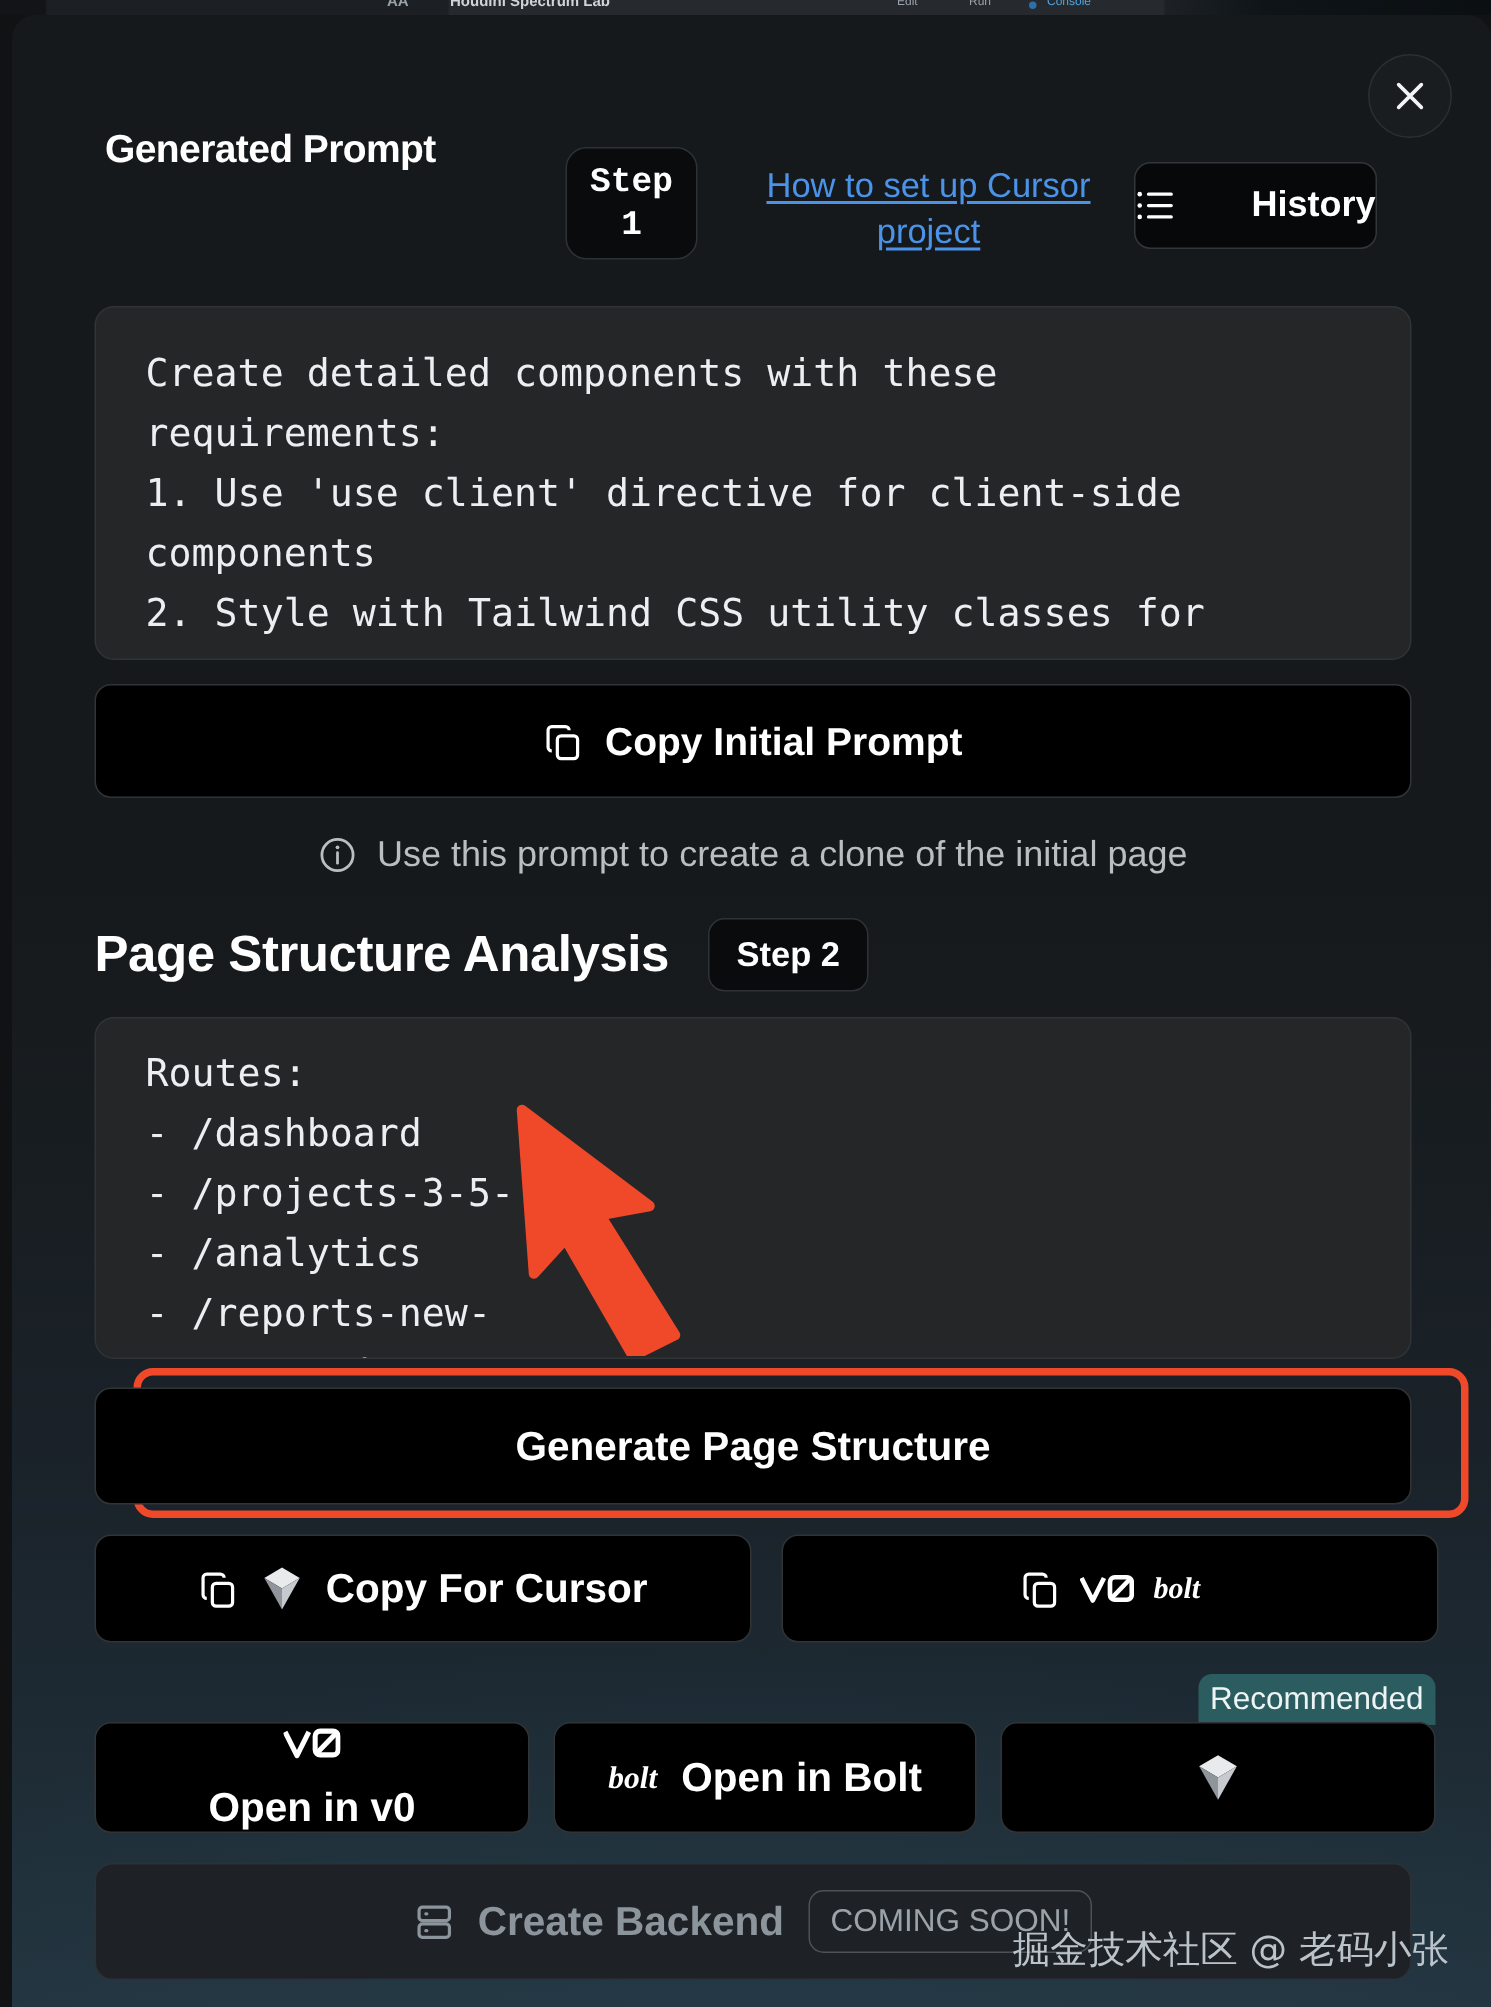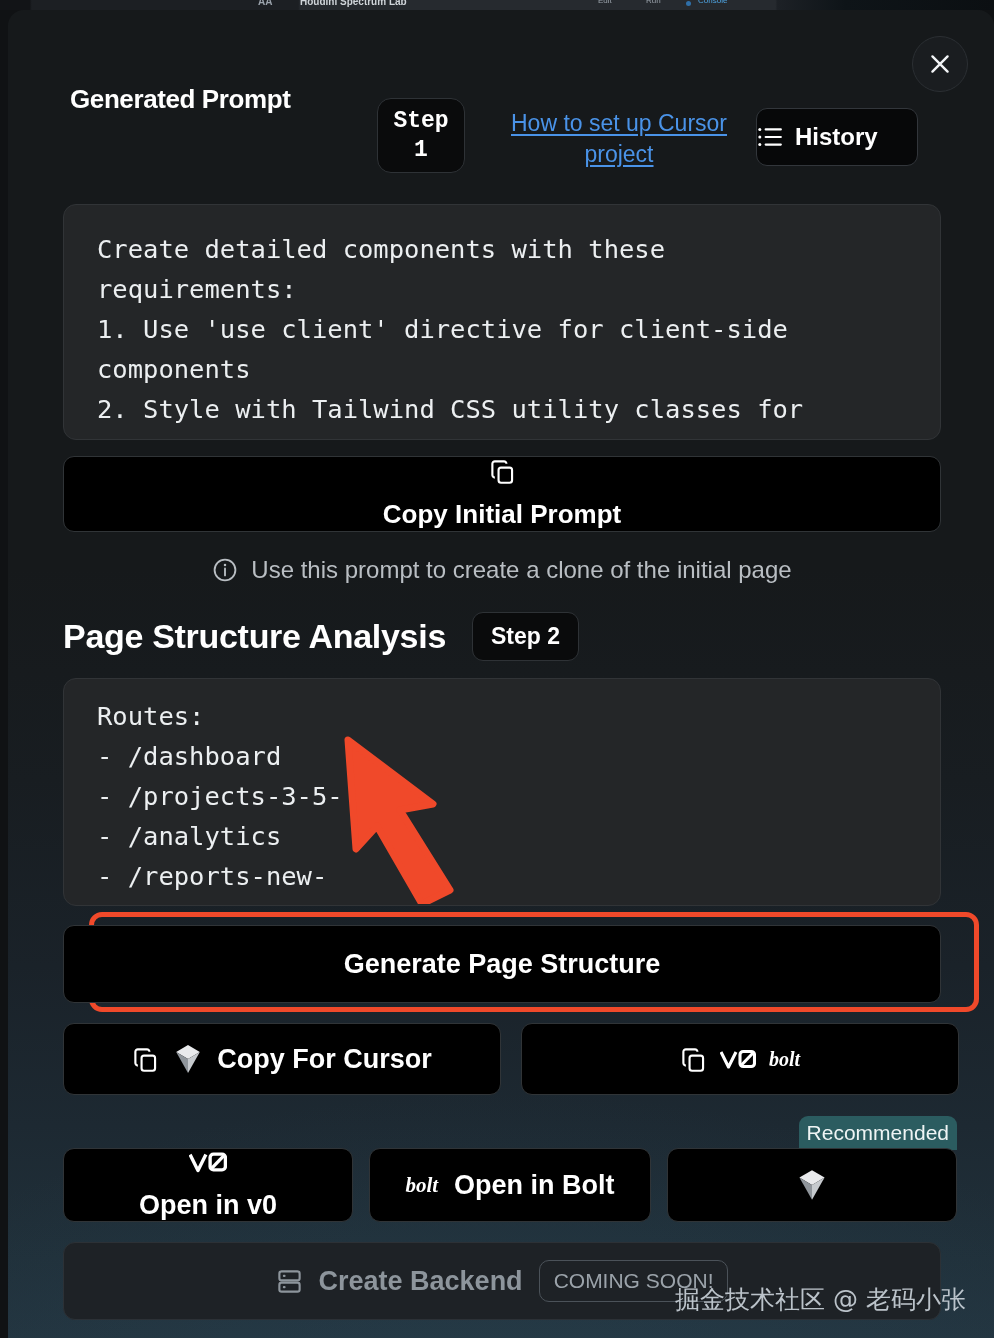--- a/index.html
+++ b/index.html
@@ -101,21 +101,21 @@
     position: absolute; left: 432px; top: 34px;
     width: 250px; text-align: center;
     font-size: 23px; line-height: 1.35;
     color: #4a93e8; text-decoration: underline; text-underline-offset: 3px;
     cursor: pointer;
   }
   #history-btn {
     position: absolute; left: 694px; top: 34px;
     width: 162px; height: 58px; border-radius: 11px;
     background: #070809; border: 1px solid #32363b;
-    display: flex; align-items: center; justify-content: flex-start; gap: 12px;
+    display: flex; align-items: center; justify-content: space-between; gap: 12px;
     cursor: pointer;
   }
   #history-btn .hb-label { font-size: 24px; font-weight: bold; color: #ffffff; }
 
   
   .panel {
     position: absolute; left: 55px; width: 878px;
     background: #242628;
     border: 1px solid #313437;
     border-radius: 13px;
@@ -136,21 +136,21 @@
     background: #000000;
     border: 1px solid #303437;
     border-radius: 11px;
     display: flex; align-items: center; justify-content: center; gap: 14px;
     color: #ffffff; cursor: pointer;
   }
 
   #copy-initial-btn {
     position: absolute; left: 55px; top: 446px;
     width: 878px; height: 76px;
-    font-size: 26px; font-weight: bold; flex-direction: column;
+    font-size: 26px; font-weight: bold;
   }
 
   #hint-row {
     position: absolute; left: 55px; top: 540px; width: 878px; height: 40px;
     display: flex; align-items: center; justify-content: center; gap: 13px;
     font-size: 24px; color: #b9bec3;
   }
 
   
   #section2-header {

